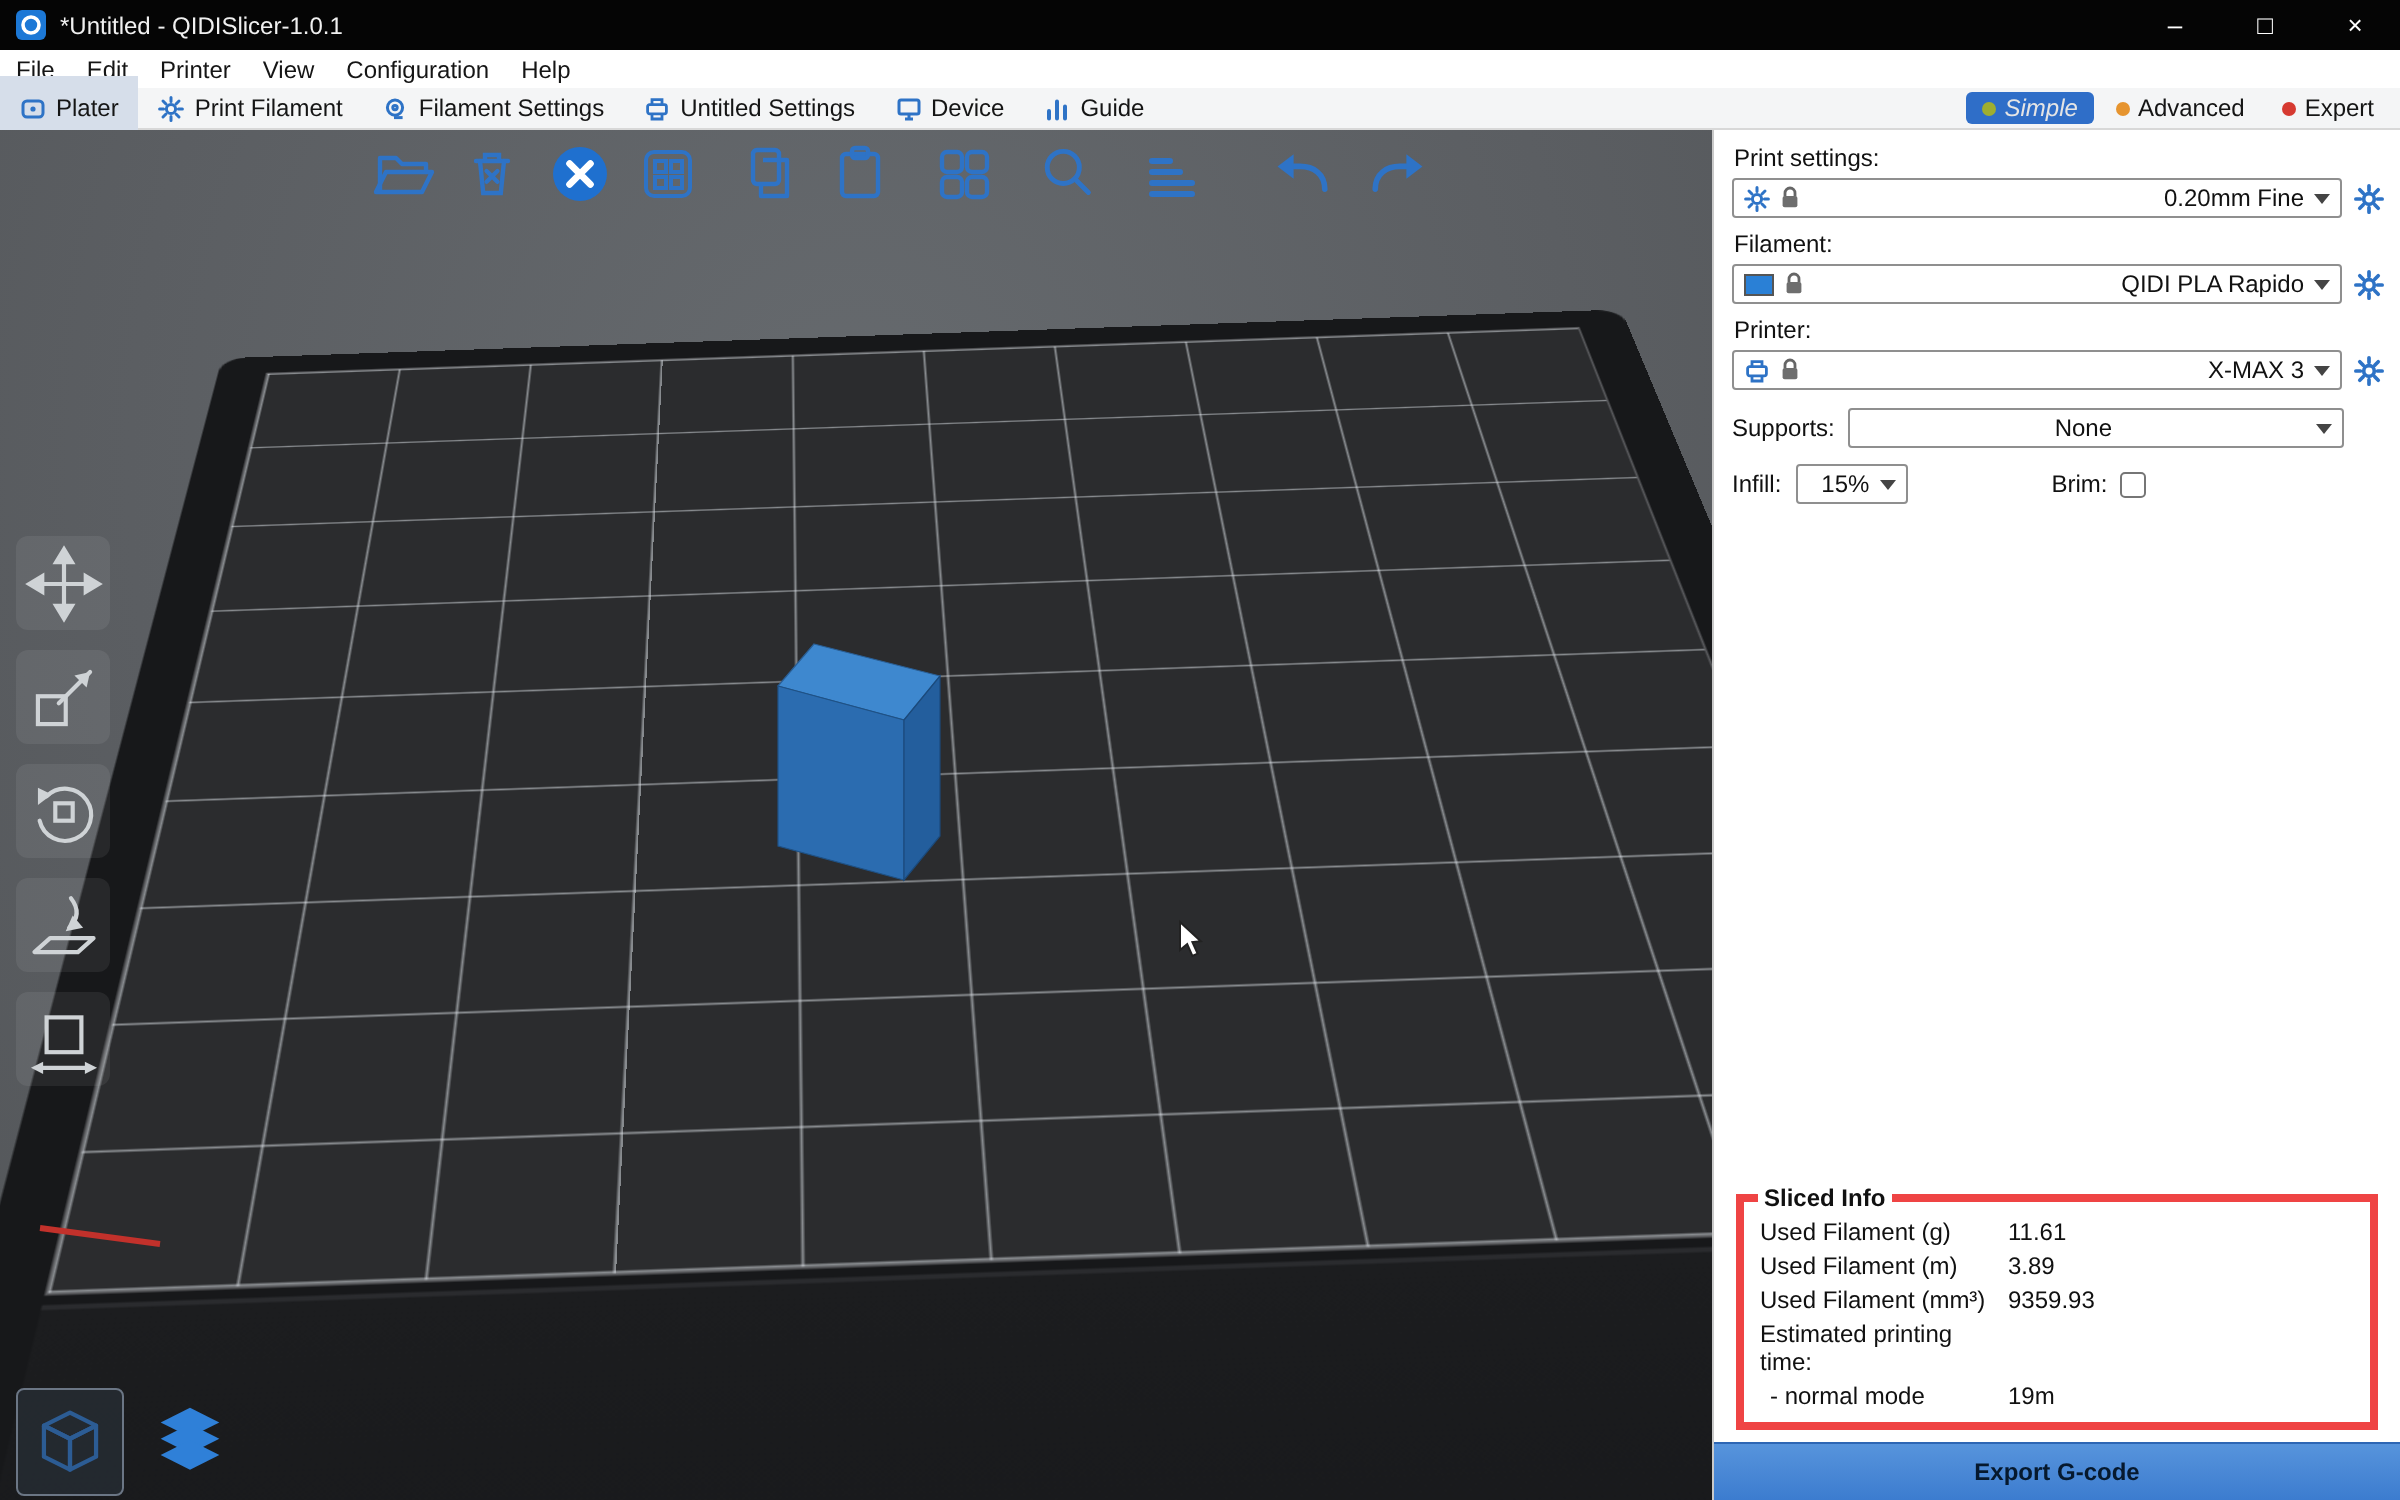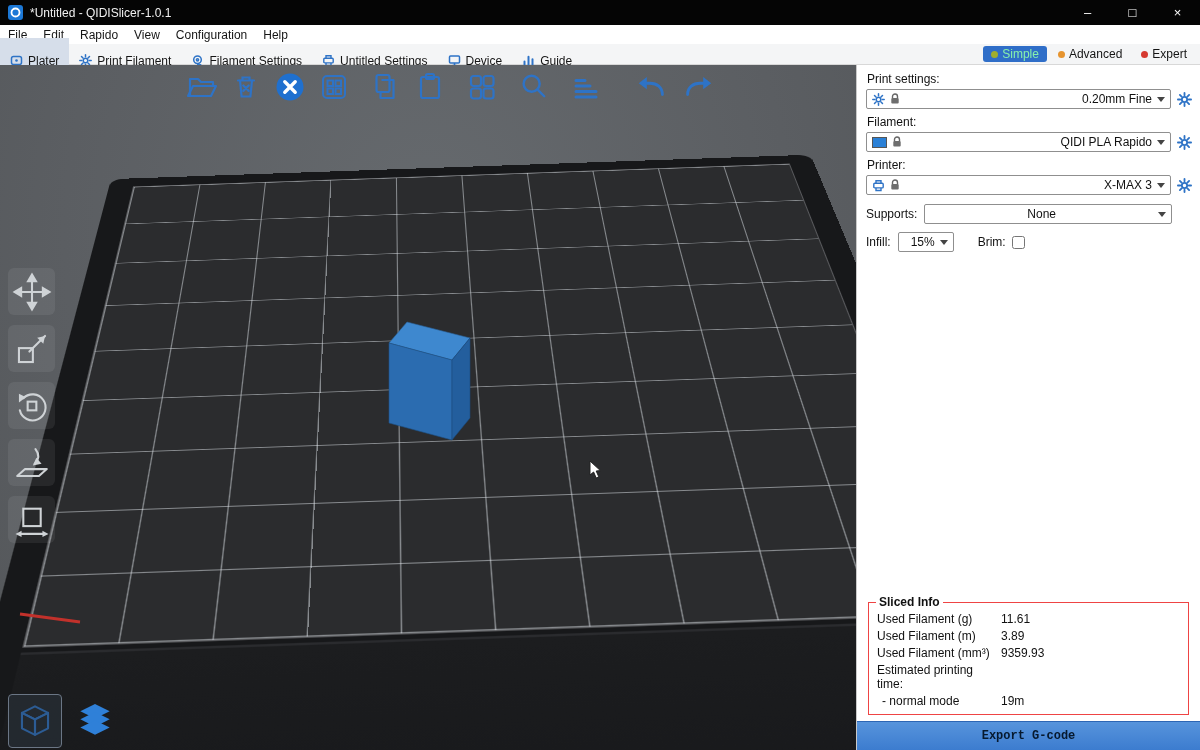--- a/index.html
+++ b/index.html
@@ -10,25 +10,25 @@
   .app-ico { width:15px; height:15px; margin:0 7px 0 8px; }
   .win-controls { margin-left:auto; display:flex; height:100%; }
   .win-btn { width:45px; height:100%; display:flex; align-items:center; justify-content:center; font-size:13px; color:#fff; }
 
   
   .menubar { height:19px; background:#fff; display:flex; align-items:center; font-size:12px; color:#151515; }
   .menu-item { padding:0 8px; height:100%; display:flex; align-items:center; }
 
   
   .tabbar { height:21px; background:#f4f5f6; border-bottom:1px solid #d8d8d8; display:flex; align-items:center; font-size:12px; color:#151515; }
-  .tab { display:flex; gap:5px; padding:16px 10px; height:100%; }
+  .tab { display:flex; align-items:center; gap:5px; padding:16px 10px; height:100%; }
   .tab.sel { background:#d6deea; }
   .modes { margin-left:auto; display:flex; align-items:center; gap:3px; padding-right:5px; }
   .mode { display:flex; align-items:center; gap:4px; padding:1px 8px; border-radius:3px; }
-  .mode.sel { background:#2f6ec8; color:#86efac; }
+  .mode.sel { background:#2f6ec8; color:#e5e5e5;font-style:italic; }
   .dot { width:7px; height:7px; border-radius:50%; display:inline-block; }
 
   
   .main { display:flex; height:685px; }
   .viewport { width:856px; height:685px; position:relative; overflow:hidden;
               background:radial-gradient(ellipse at 50% 25%, #666a6e 0%, #5b5e62 60%, #535659 100%); }
 
   
   .bed-rot { position:absolute; left:-160px; top:103px; width:1200px; height:1100px; transform:rotate(-2deg); pointer-events:none; }
   .bed3d  { width:100%; height:100%; transform:perspective(1500px) rotateX(55.5deg); transform-origin:600px 0; }
@@ -62,28 +62,28 @@
   .plabel { margin:2px 0 3px 1px; }
   .comborow { display:flex; align-items:center; gap:5px; margin-bottom:4px; }
   .combo { flex:1; height:20px; border:1px solid #8f8f8f; border-radius:2px; background:#fff; display:flex; align-items:center; gap:5px; padding:0 5px; }
   .combo .txt { flex:1; white-space:nowrap; overflow:hidden;text-align:right; }
   .chev { width:0; height:0; border-left:4px solid transparent; border-right:4px solid transparent; border-top:5px solid #444; }
   .gearbtn { width:16px; height:16px; background:none; border:none; display:flex; align-items:center; justify-content:center; }
   .swatch { width:15px; height:11px; border:1px solid #555; }
   .row2 { display:flex; align-items:center; margin:5px 0 3px; }
   .supports-combo { margin-left:7px; margin-right:20px; }
   .infill-combo { width:56px; flex:none; margin-left:7px; }
-  .brim-lab { margin-left:24px;text-align:right; }
+  .brim-lab { margin-left:72px;text-align:right; }
   .brim-chk { width:13px; height:13px; margin-left:6px; }
   .spacer { flex:1; }
-  fieldset.sliced { margin:0 3px 6px 2px; border:1px solid #ef4444; padding:1px 4px 5px; }
+  fieldset.sliced { margin:0 3px 6px 2px; border:4px solid #ef4444; padding:1px 4px 5px; }
   fieldset.sliced legend { font-weight:bold; padding:0 3px; margin-left:3px; }
   .srow { display:grid; grid-template-columns:124px 1fr; padding:2px 2px 1px 4px; }
   .srow .ind { padding-left:5px; }
-  .export { height:29px; width:100%; background:linear-gradient(#5794dc,#3c7ccf); border:none; border-top:1px solid #2d66b4; font-weight:bold; font-size:12px; font-family:Liberation Mono, monospace; color:#06192e; }
+  .export { height:29px; width:100%; background:linear-gradient(#5794dc,#3c7ccf); border:none; border-top:1px solid #2d66b4; font-weight:bold; font-size:12px; font-family:Liberation Sans, sans-serif; color:#06192e; }
 
   svg { display:block; }
 </style>
 </head>
 <body>
 
 <div class="titlebar">
   <svg class="app-ico" viewBox="0 0 15 15">
     <rect x="0" y="0" width="15" height="15" rx="3" fill="#1c78d6"></rect>
     <circle cx="7.5" cy="7.5" r="4" fill="none" stroke="#fff" stroke-width="1.8"></circle>
@@ -92,21 +92,21 @@
   <div class="win-controls">
     <div class="win-btn">–</div>
     <div class="win-btn">□</div>
     <div class="win-btn">×</div>
   </div>
 </div>
 
 <div class="menubar">
   <span class="menu-item">File</span>
   <span class="menu-item">Edit</span>
-  <span class="menu-item">Rapido</span>
+  <span class="menu-item">Printer</span>
   <span class="menu-item">View</span>
   <span class="menu-item">Configuration</span>
   <span class="menu-item">Help</span>
 </div>
 
 <div class="tabbar">
   <div class="tab sel">
     <svg width="13" height="13" viewBox="0 0 13 13">
         <rect x="1.5" y="2.5" width="10" height="8" rx="2" fill="none" stroke="#2e73c6" stroke-width="1.5"></rect>
         <circle cx="6.5" cy="6.5" r="1.3" fill="#2e73c6"></circle>

